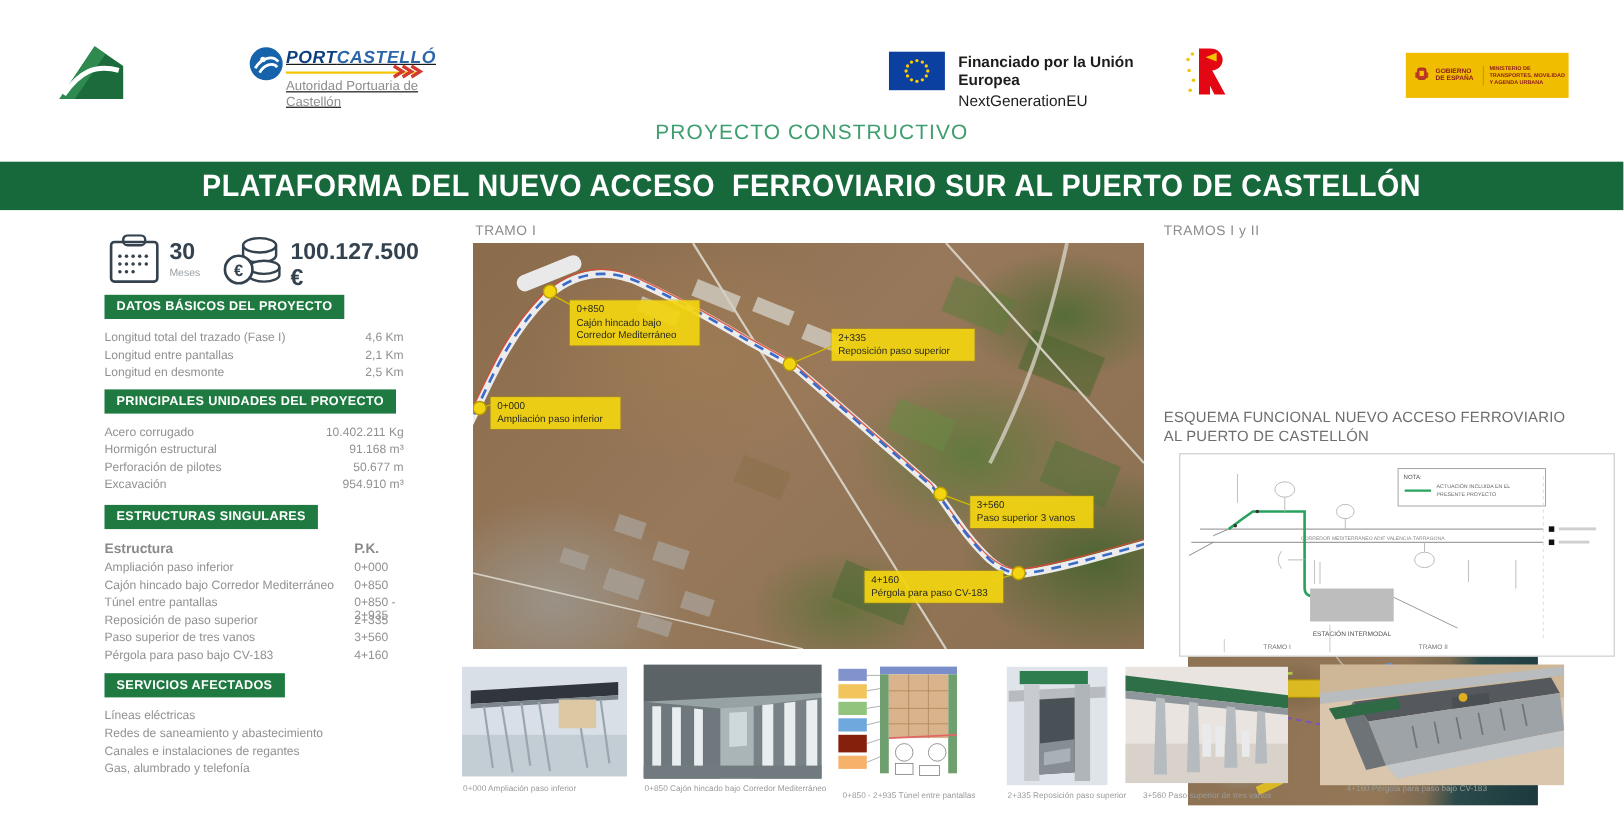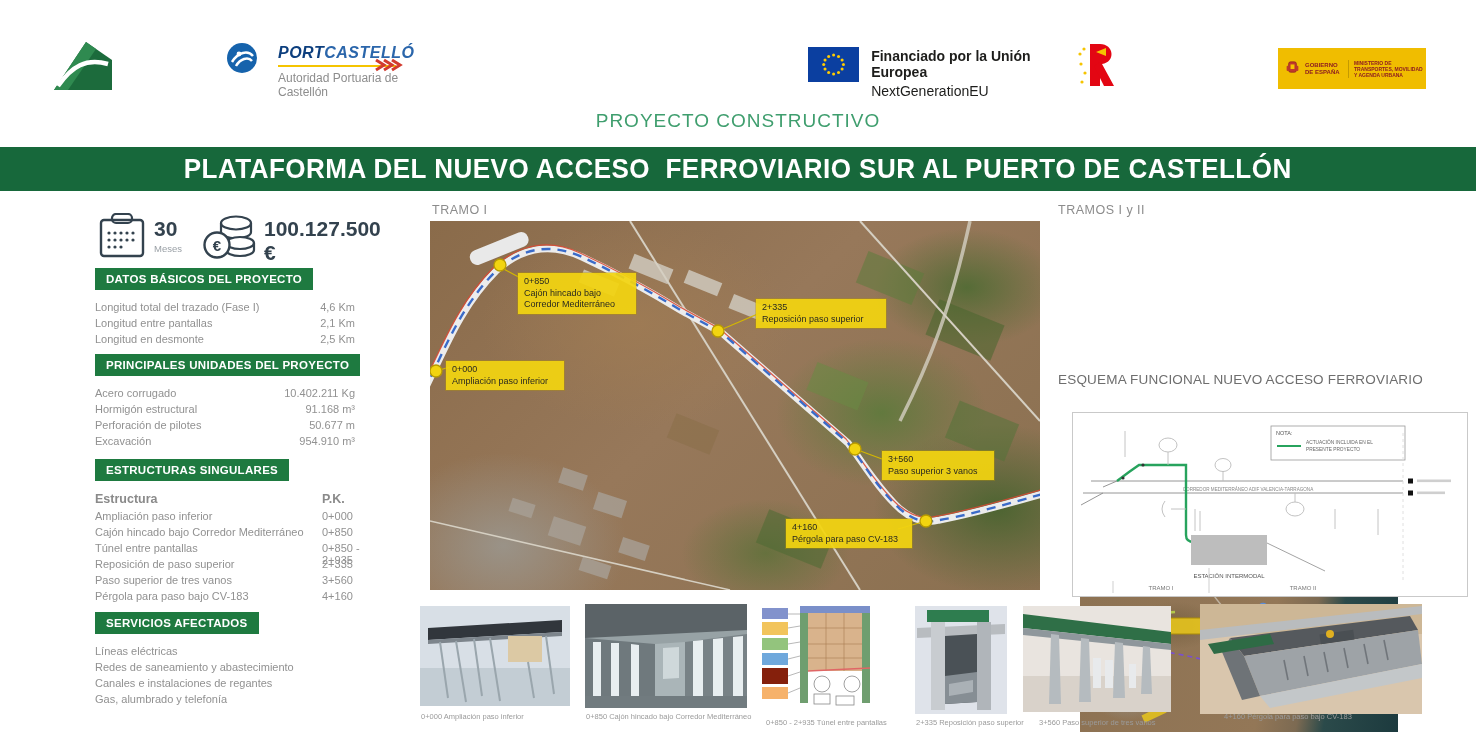--- a/index.html
+++ b/index.html
@@ -26,21 +26,21 @@
   .banner { width:1476px; height:44px; background:#17683b; display:flex; align-items:center; justify-content:center; }
   .banner span { color:#ffffff; font-weight:bold; font-size:28px; letter-spacing:.5px; white-space:pre; transform:scaleX(.93); }
 
   
   .stat-num { font-size:21px; font-weight:bold; color:#33424e; }
   .stat-sub { font-size:9.5px; color:#9aa0a6; margin-top:2px; }
   .sec-pill { display:inline-block; background:#1e7a40; color:#fff; font-size:11.5px; font-weight:bold; padding:5px 11px; letter-spacing:.3px; }
   .rows { width:272px; }
   .drow { position:relative; height:16px; font-size:11px; color:#919191; }
   .drow .lbl { position:absolute; left:0; top:0; }
-  .drow .val { position:absolute; right:12px; top:0; text-align:left; }
+  .drow .val { position:absolute; right:0; top:0; text-align:left; }
   .drow .pk  { position:absolute; left:227px; top:0; text-align:left; }
   .colhead { font-size:12.5px; font-weight:bold; color:#8a8a8a; }
   .svc { font-size:11px; color:#919191; height:16px; }
 
   
   .map-heading { font-size:12.5px; color:#8c8c8c; letter-spacing:.5px; }
   .sat1 { width:610px; height:369px; position:relative; overflow:hidden;
     background-color:#8f7354;
     background-image:
       radial-gradient(ellipse 150px 95px at 88% 18%, rgba(79,107,51,.9) 0%, rgba(79,107,51,0) 62%),
@@ -81,21 +81,21 @@
       <path d="M6,48 C20,28 34,20 56,26" stroke="#ffffff" stroke-width="4.5" fill="none"></path>
     </svg>
   </div>
 
   <div class="abs" style="left:226px; top:40px; width:175px; height:55px;">
     <svg class="abs" style="left:0; top:2px;" width="32" height="32" viewBox="0 0 32 32">
       <circle cx="16" cy="16" r="15" fill="#1663ac"></circle>
       <path d="M6,20 C12,10 22,8 27,14 M10,24 C14,17 22,14 26,19" stroke="#ffffff" stroke-width="2.5" fill="none"></path>
       <circle cx="13" cy="12" r="2.4" fill="#ffffff"></circle>
     </svg>
-    <div class="abs" style="left:52px; top:4px;">
+    <div class="abs" style="left:34px; top:4px;text-decoration:underline;">
       <div class="port-brand"><span>PORT</span><span class="lt">CASTELLÓ</span></div>
       <div class="port-underline"></div>
       <svg class="abs" style="left:96px; top:14px;" width="34" height="14" viewBox="0 0 34 14">
         <path d="M2,2 L10,7 L2,12 M10,2 L18,7 L10,12 M18,2 L26,7 L18,12" stroke="#d23b2f" stroke-width="3" fill="none"></path>
       </svg>
       <div class="port-tagline">Autoridad Portuaria de Castellón</div>
     </div>
   </div>
 
   <div class="abs" style="left:808px; top:45px; width:260px; height:46px; display:flex;">
@@ -373,20 +373,21 @@
       <rect x="22" y="92" width="42" height="7" rx="2" fill="#3a5fb0" opacity=".85"></rect>
       <rect x="148" y="96" width="64" height="9" fill="#d6d6d6" opacity=".95" transform="rotate(-12 180 100)"></rect>
       <rect x="228" y="88" width="40" height="8" rx="2" fill="#f2f2f2" opacity=".9" stroke="#aaa" stroke-width=".6"></rect>
       <rect x="62" y="120" width="24" height="8" fill="#e8c61c" opacity=".85" transform="rotate(-25 74 124)"></rect>
       <path d="M 130,0 C 150,30 178,52 210,66 C 240,78 260,92 268,118" fill="none" stroke="#c9c2b4" stroke-width="1.4" opacity=".8"></path>
     </svg>
   </div>
 
   <div class="abs esq-heading" style="left:1058px; top:371px; width:400px;">
     <div>ESQUEMA FUNCIONAL NUEVO ACCESO FERROVIARIO</div>
+    <div>AL PUERTO DE CASTELLÓN</div>
   </div>
   <div class="abs esq-box" style="left:1072px; top:412px;">
     <svg width="394" height="183" viewBox="0 0 394 183">
 
       <g>
         <rect x="198" y="13" width="134" height="34" fill="#fff" stroke="#999" stroke-width=".8"></rect>
         <text x="203" y="22" font-size="5.5" fill="#555">NOTA:</text>
         <line x1="204" y1="33" x2="228" y2="33" stroke="#27a35d" stroke-width="2"></line>
         <text x="233" y="31" font-size="4.8" fill="#666">ACTUACIÓN INCLUIDA EN EL</text>
         <text x="233" y="37.5" font-size="4.8" fill="#666">PRESENTE PROYECTO</text>

